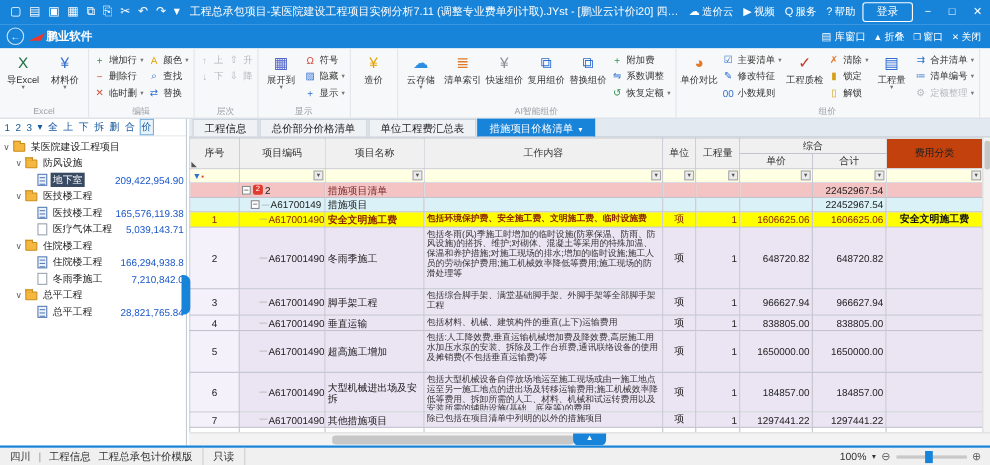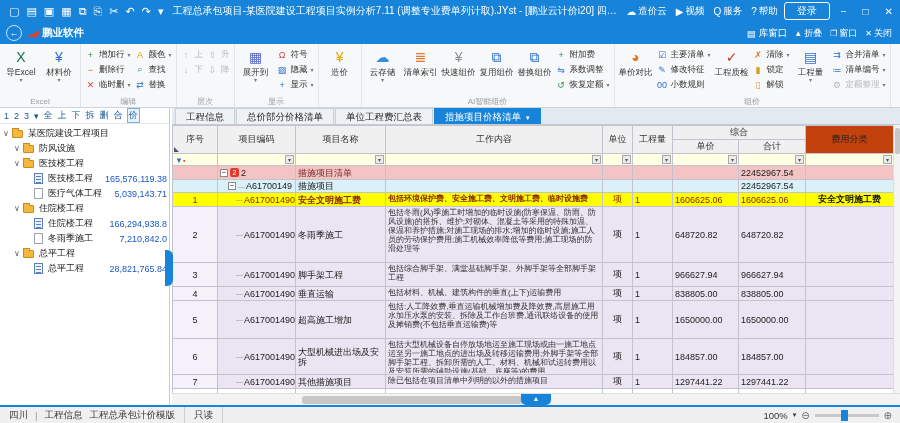--- a/index.html
+++ b/index.html
@@ -89,21 +89,21 @@
 tr.group .name-txt{color:#7a2a2a}
 tr.sub td{background:#d9f1f7}
 tr.selected td{background:#ffff00;color:#8b2500}
 tr.selected .name-txt{font-weight:bold}
 tr.selected td.category{color:#111;font-weight:bold;text-align:center}
 tr.normal td{background:#eae4f3}
 tr.normal td.sn{background:#f5f1fa}
 tr.empty td{background:#fff}
 td.sn{text-align:center}
 td.unit{text-align:center}
-td.qty,td.num{text-align:left}
+td.qty,td.num{text-align:right}
 .code-in{display:flex;align-items:center}
 .expd{width:8px;height:8px;border:1px solid #8a8a8a;background:#fff;font-size:8px;line-height:6px;text-align:center;color:#333;flex:none;margin-right:2px}
 .badge{min-width:9px;height:9px;background:#e03b2f;color:#fff;font-size:7px;line-height:9px;text-align:center;border-radius:2px;margin-right:2px;padding:0 1px;flex:none}
 .dash{color:#999;font-size:7px;margin-right:1px}
 td.content{white-space:normal;font-size:8px;line-height:9px;vertical-align:top;padding:1px 2px;color:#333}
 tr.selected td.content{color:#8b2500}
 td.name{white-space:normal;line-height:10px}
 .vscroll{position:absolute;right:0;top:0;bottom:0;width:7px;background:#f3f3f3;border-left:1px solid #ddd}
 .vthumb{position:absolute;top:3px;left:1px;width:5px;height:26px;background:#c7c7c7;border-radius:2px}
 .hscroll{height:12px;background:#f3f3f3;position:relative;border-top:1px solid #ddd}
@@ -437,20 +437,26 @@
         <div class="titem" style="padding-left: 3px;">
           <span class="caret">∨</span>
           <span class="folder-ic"></span>
           <span class="lbl">某医院建设工程项目</span>
         </div>
         <div class="titem" style="padding-left: 14px;">
           <span class="caret">∨</span>
           <span class="folder-ic"></span>
           <span class="lbl">防风设施</span>
         </div>
+        <div class="titem selected" style="padding-left: 25px;">
+          <span class="caret"></span>
+          <span class="unit-ic"></span>
+          <span class="lbl">地下室</span>
+          <span class="amount">209,422,954.90</span>
+        </div>
         <div class="titem" style="padding-left: 14px;">
           <span class="caret">∨</span>
           <span class="folder-ic"></span>
           <span class="lbl">医技楼工程</span>
         </div>
         <div class="titem" style="padding-left: 25px;">
           <span class="caret"></span>
           <span class="unit-ic"></span>
           <span class="lbl">医技楼工程</span>
           <span class="amount">165,576,119.38</span>
@@ -697,21 +703,21 @@
             <tr class="normal" style="height: 36px;">
               <td class="sn">6</td>
               <td class="code">
                 <div class="code-in" style="padding-left: 16px;">
                   <span class="dash">—</span>
                   <span class="code-txt">A617001490601</span>
                 </div>
               </td>
               <td class="name"><span class="name-txt">大型机械进出场及安拆</span></td>
               <td class="content">
-                <div style="height: 33px; overflow: hidden;">包括大型机械设备自停放场地运至施工现场或由一施工地点运至另一施工地点的进出场及转移运输费用;外脚手架等全部脚手架工程、拆卸所需的人工、材料、机械和试运转费用以及安装所需的辅助设施(基础、底座等)的费用</div>
+                <div style="height: 33px; overflow: hidden;">包括大型机械设备自停放场地运至施工现场或由一施工地点运至另一施工地点的进出场及转移运输费用;施工机械效率降低等费用、拆卸所需的人工、材料、机械和试运转费用以及安装所需的辅助设施(基础、底座等)的费用</div>
               </td>
               <td class="unit">项</td>
               <td class="qty">1</td>
               <td class="num">184857.00</td>
               <td class="num">184857.00</td>
               <td class="category"></td>
             </tr>
             <tr class="normal" style="height: 13px;">
               <td class="sn">7</td>
               <td class="code">

